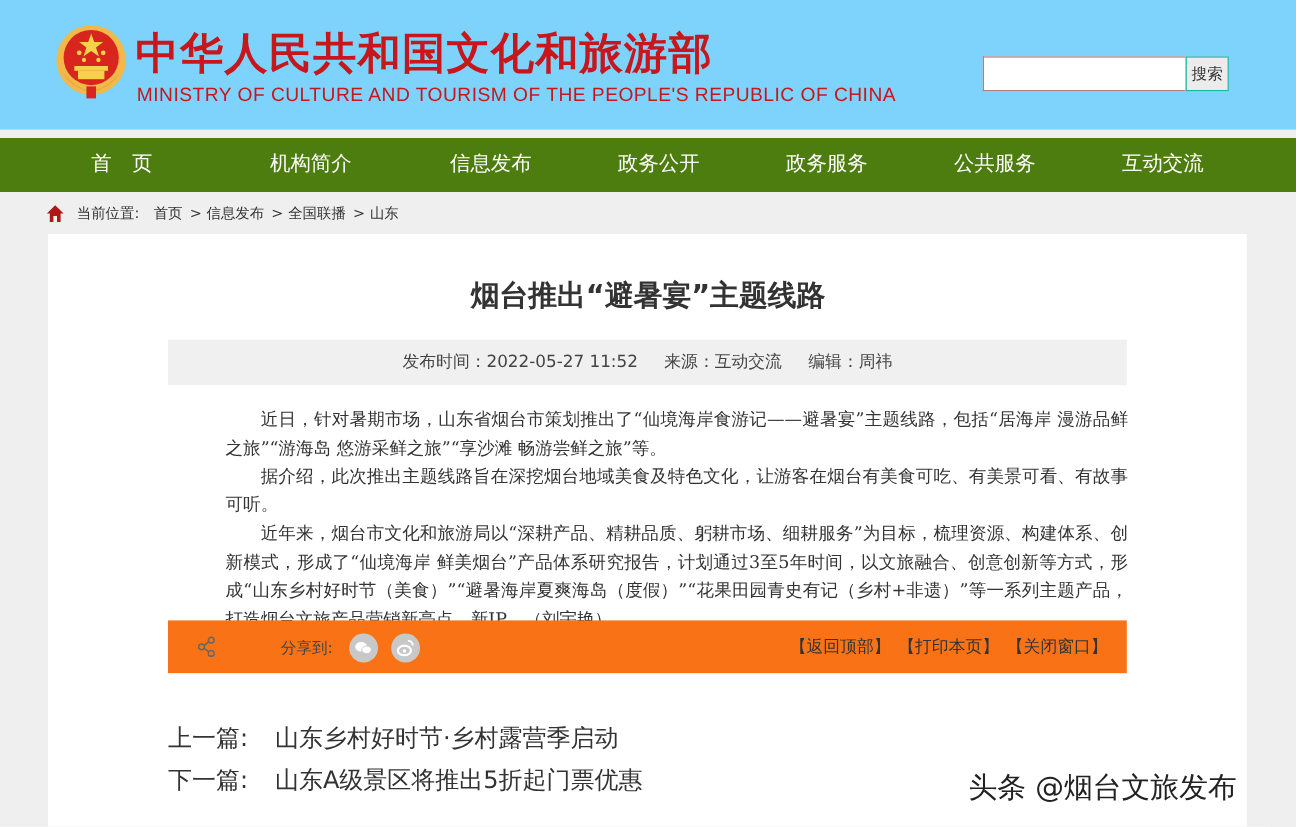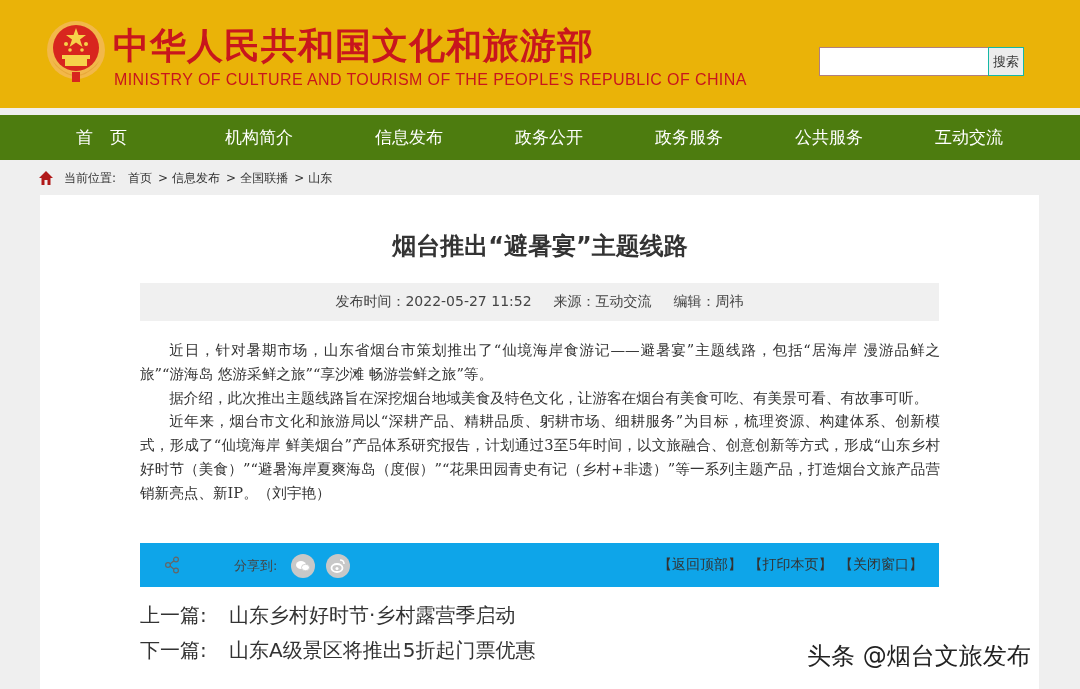--- a/index.html
+++ b/index.html
@@ -1,19 +1,19 @@
 <!DOCTYPE html>
 <html><head>
 <meta charset="utf-8">
 <style>
   * { box-sizing: border-box; margin: 0; padding: 0; }
   html, body { width: 1080px; height: 689px; overflow: hidden; }
   body { background: #efefef; font-family: "DejaVu Sans", "Liberation Sans", sans-serif; color: #333; position: relative; }
 
-  .header { position: absolute; left: 0; top: 0; width: 1080px; height: 108px; background: #eab308; }
+  .header { position: absolute; left: 0; top: 0; width: 1080px; height: 108px; background: #7dd3fc; }
   .emblem { position: absolute; left: 46px; top: 20px; width: 60px; height: 64px; }
   .logo-cn { position: absolute; left: 113px; top: 24px; font-size: 36px; font-weight: bold; color: #c8161d; letter-spacing: 1px; line-height: 44px; white-space: nowrap; }
   .logo-en { position: absolute; left: 114px; top: 71px; font-size: 16px; color: #c8161d; letter-spacing: 0.4px; white-space: nowrap; font-family: "Liberation Sans", sans-serif; }
 
   .search-wrap { position: absolute; left: 819px; top: 47px; display: flex; height: 29px; }
   .search-input { width: 169px; height: 29px; border: 1px solid #b08080; border-right: none; background: #fff; font-size: 13px; padding: 0 4px; outline: none; }
   .search-btn { width: 36px; height: 29px; border: 1px solid #14b8a6; background: #ececec; font-size: 13px; color: #333; cursor: pointer; font-family: "DejaVu Sans", sans-serif; }
 
   .nav { position: absolute; left: 0; top: 115px; width: 1080px; height: 45px; background: #4d7c0f; display: flex; align-items: center; }
   .nav-item { position: absolute; top: 0; height: 45px; line-height: 45px; color: #fff; font-size: 17px; white-space: nowrap; cursor: pointer; }
@@ -23,23 +23,23 @@
   .crumbs span { margin-right: 6px; }
   .crumbs .sep { margin-right: 4px; }
 
   .card { position: absolute; left: 40px; top: 195px; width: 999px; height: 494px; background: #fff; }
 
   .title { position: absolute; left: 0; top: 230px; width: 1080px; text-align: center; font-size: 24px; color: #333; white-space: nowrap; }
   .meta { position: absolute; left: 140px; top: 283px; width: 799px; height: 38px; background: #f0f0f0; display: flex; justify-content: center; align-items: center; font-size: 14px; color: #444; white-space: nowrap; }
   .meta span { margin: 0 11px; }
 
   .body { position: absolute; left: 140px; top: 338px; width: 800px; font-size: 14.6px; line-height: 23.8px; color: #333; font-family: "DejaVu Serif", serif; }
-  .body p { text-indent: 2em; text-align: justify; }
+  .body p { text-indent: 2em; text-align: justify; margin-left: 48px; }
 
-  .share-bar { position: absolute; left: 140px; top: 543px; width: 799px; height: 44px; background: #0ea5e9; }
+  .share-bar { position: absolute; left: 140px; top: 517px; width: 799px; height: 44px; background: #f97316; }
   .share-icon { position: absolute; left: 24px; top: 13px; width: 16px; height: 18px; }
   .share-label { position: absolute; left: 94px; top: 14px; font-size: 13px; color: #444; white-space: nowrap; }
   .wechat-btn, .weibo-btn { position: absolute; top: 11px; width: 24px; height: 24px; border-radius: 50%; background: #c8c8c8; cursor: pointer; }
   .wechat-btn { left: 151px; }
   .weibo-btn { left: 186px; }
   .actions { position: absolute; right: 16px; top: 13px; font-size: 14px; color: #333; white-space: nowrap; }
   .actions a { color: #333; text-decoration: none; cursor: pointer; margin-left: 2px; }
 
   .prevnext { position: absolute; left: 140px; font-size: 20px; color: #333; white-space: nowrap; }
   .prevnext .lbl { margin-right: 16px; }

